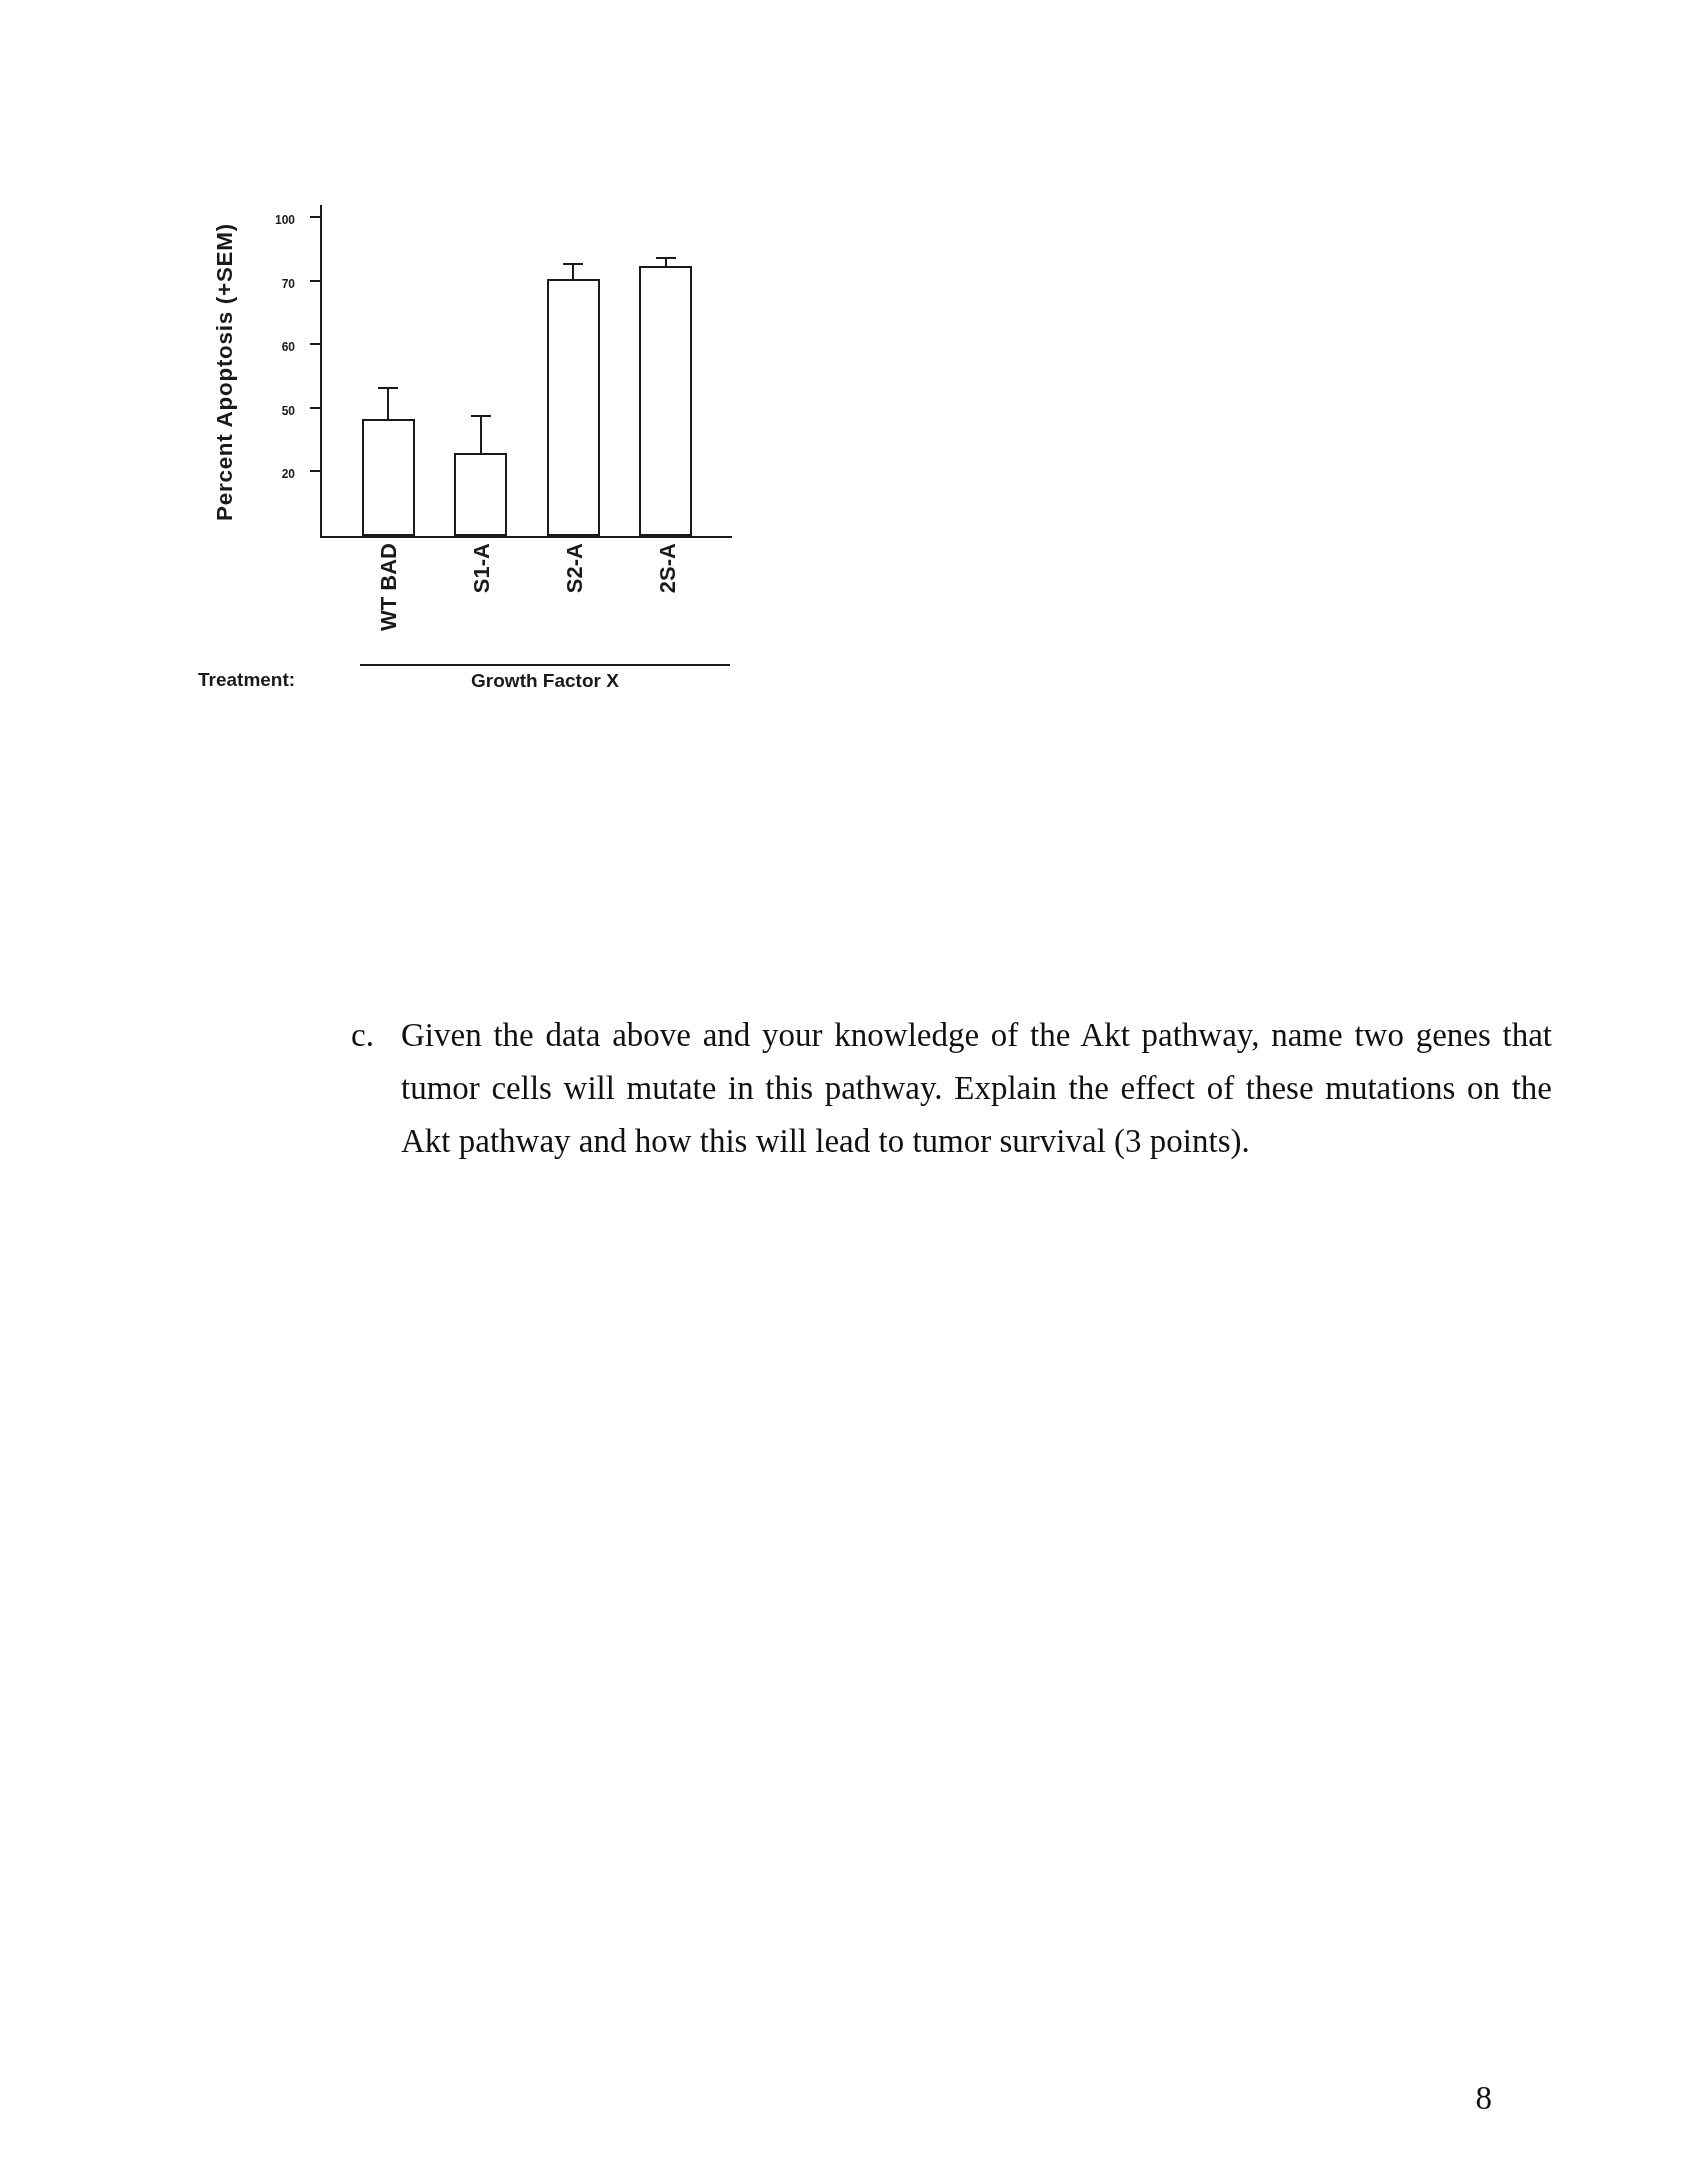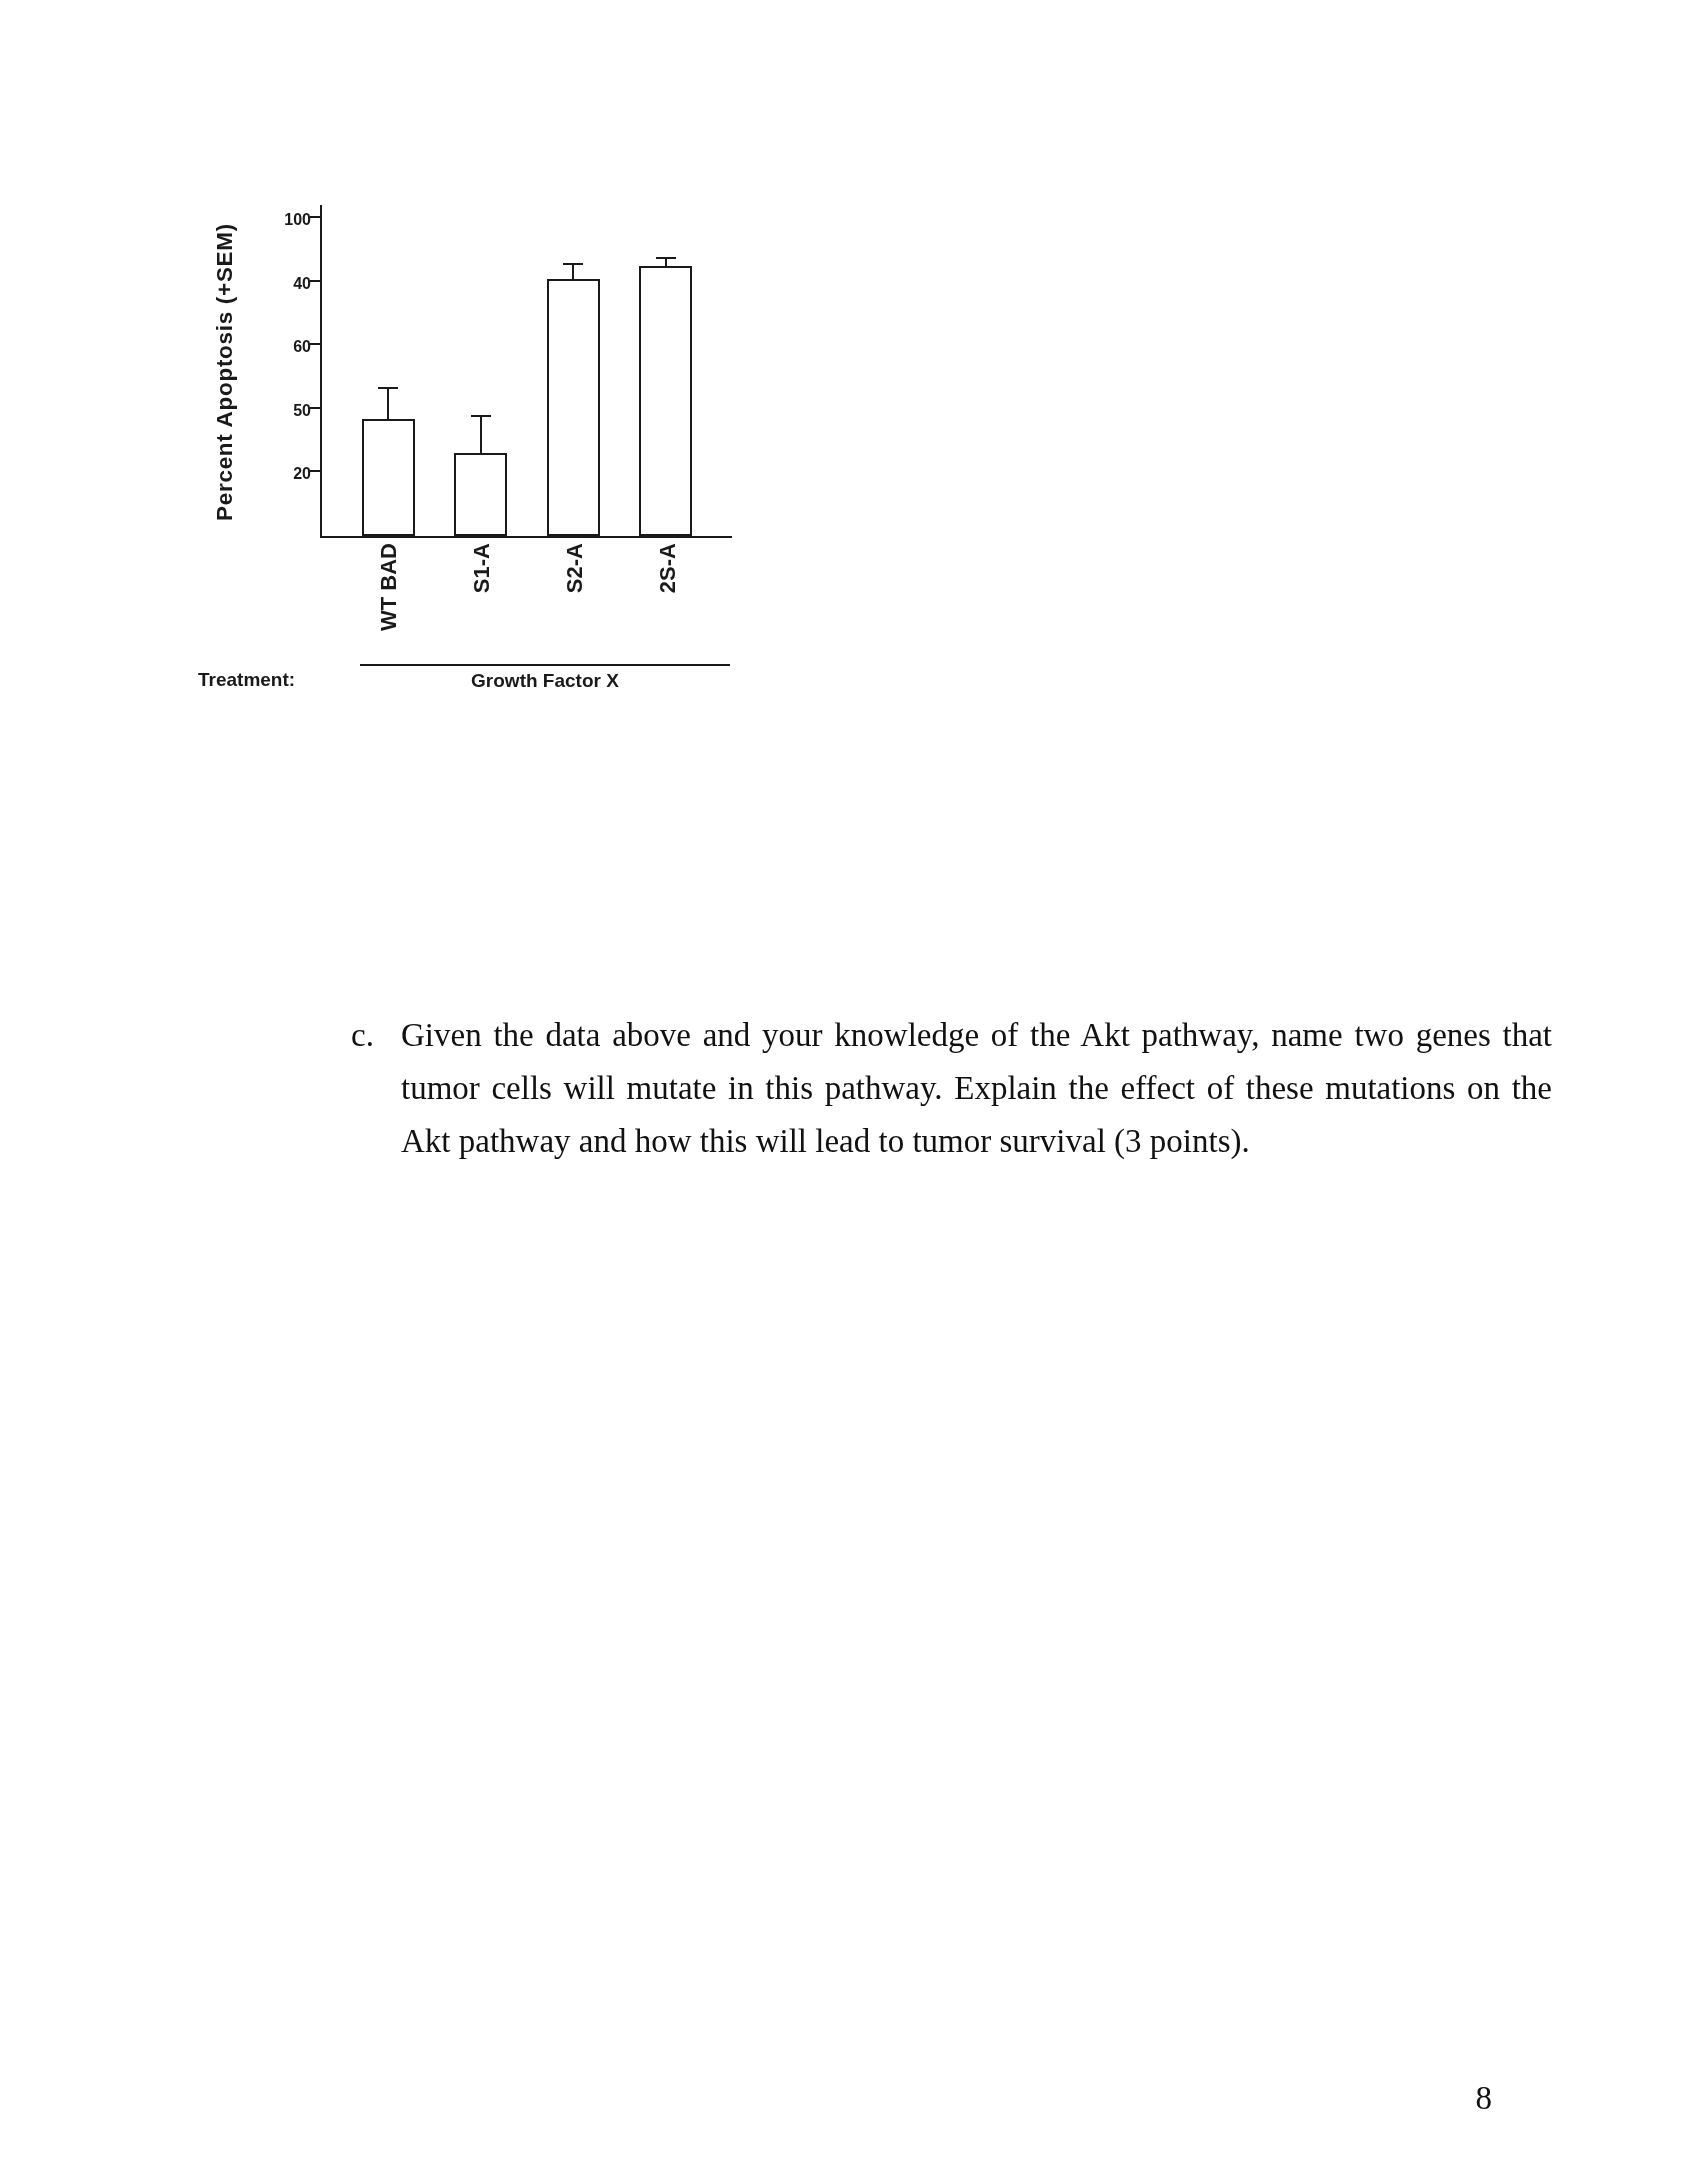--- a/index.html
+++ b/index.html
@@ -22,22 +22,22 @@
     position:absolute; top:50%; left:50%;
     transform:translate(-50%,-50%) rotate(-90deg);
     white-space:nowrap;
     font-family:"Liberation Sans", sans-serif;
     font-weight:bold; font-size:22.5px; letter-spacing:0.7px;
   }
 
   .yticks-col { width:69px; height:333px; position:relative;
     font-family:"Liberation Sans", sans-serif; }
   .ytick-label {
-    position:absolute; right:9px; transform:translateY(50%);
-    font-weight:bold; font-size:16px;
+    position:absolute; right:25px; transform:translateY(50%);
+    font-weight:bold; font-size:12px;
   }
 
   .plot {
     width:410px; height:331px;
     border-left:2px solid #1a1a1a;
     border-bottom:2px solid #1a1a1a;
     position:relative;
     display:flex; align-items:flex-end; justify-content:space-evenly;
   }
   .ytick-mark { position:absolute; left:-12px; width:10px; height:2px; background:#1a1a1a; }
@@ -92,21 +92,21 @@
 
   <div class="figure">
     <div class="plot-row">
       <div class="ylabel-col">
         <span class="ylabel-text">Percent Apoptosis (+SEM)</span>
       </div>
       <div class="yticks-col">
           <div class="ytick-label" style="bottom: 64px;">20</div>
           <div class="ytick-label" style="bottom: 127px;">50</div>
           <div class="ytick-label" style="bottom: 191px; margin-left: 14px;">60</div>
-          <div class="ytick-label" style="bottom: 254px;">40</div>
+          <div class="ytick-label" style="bottom: 254px;">70</div>
           <div class="ytick-label" style="bottom: 318px;">100</div>
         </div>
       <div class="plot">
           <div class="ytick-mark" style="bottom: 64px;"></div>
           <div class="ytick-mark" style="bottom: 127px;"></div>
           <div class="ytick-mark" style="bottom: 191px;"></div>
           <div class="ytick-mark" style="bottom: 254px;"></div>
           <div class="ytick-mark" style="bottom: 318px;"></div>
           <div class="bar-slot">
             <div class="bar" style="height: 117px; background: rgb(255, 255, 255);"></div>

